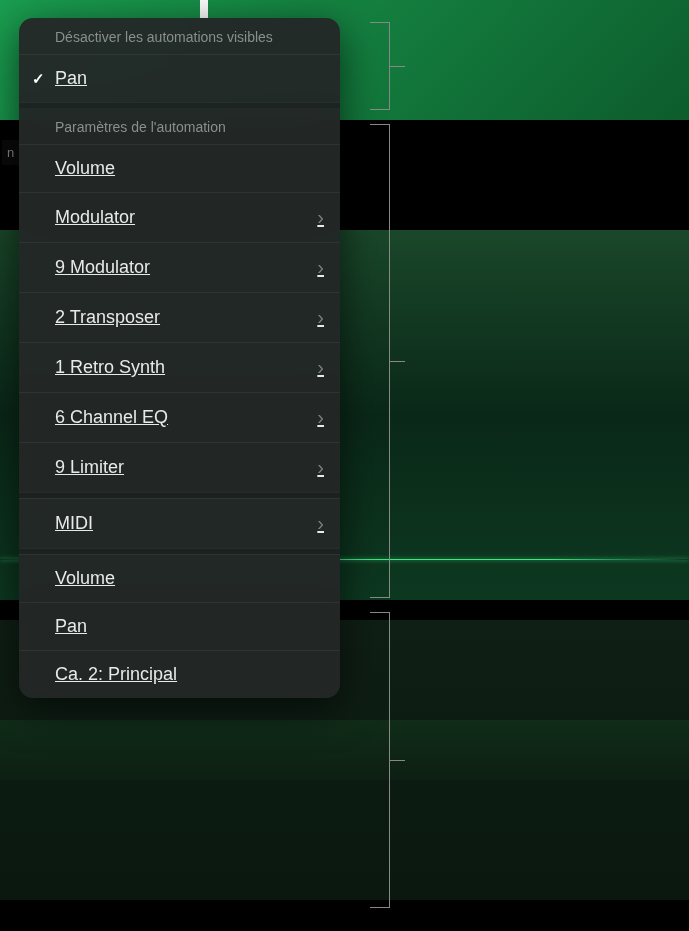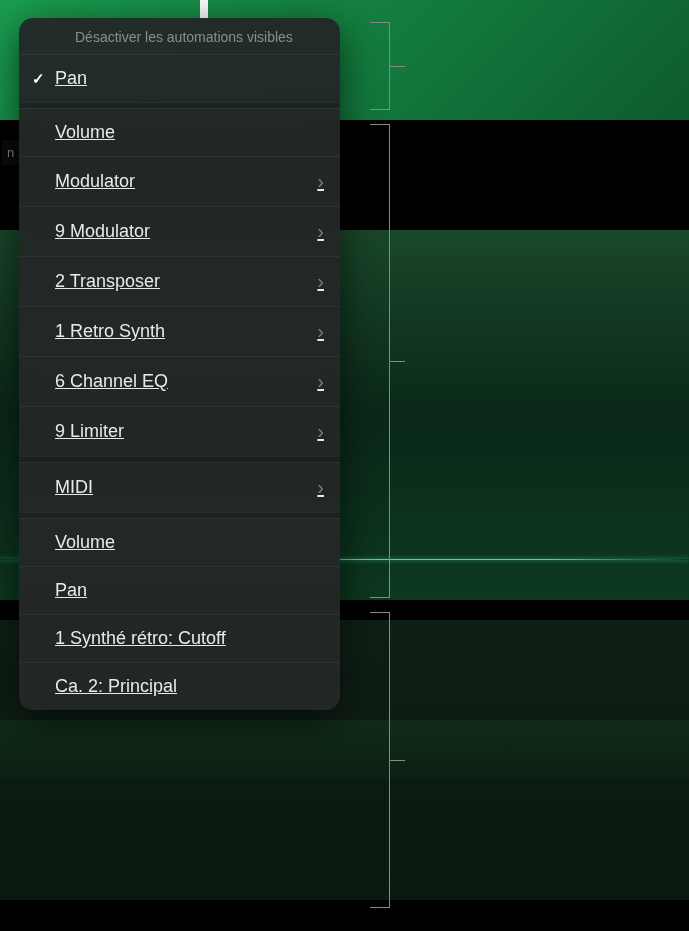--- a/index.html
+++ b/index.html
@@ -88,21 +88,21 @@
       top: 18px;
       width: 321px;
       background: rgba(35, 40, 38, 0.96);
       border-radius: 14px;
       overflow: hidden;
       box-shadow: 0 10px 40px rgba(0,0,0,0.6);
       backdrop-filter: blur(20px);
     }
     
     .section-header {
-      padding: 11px 18px 9px 56px;
+      padding: 11px 18px 9px 36px;
       color: #8a8f8c;
       font-size: 14px;
       font-weight: 400;
     }
     
     .menu-item {
       display: flex;
       align-items: center;
       padding: 13px 18px 13px 36px;
       color: #e8eae9;
@@ -186,20 +186,21 @@
 <div class="popup">
 
   <div class="section-header">Désactiver les automations visibles</div>
 
   <div class="menu-item checked">
     <span>Pan</span>
   </div>
 
   <div class="section-divider"></div>
 
+  <div class="section-header">Paramètres de l'automation</div>
 
   <div class="menu-item">
     <span>Volume</span>
   </div>
 
   <div class="menu-item item-with-chevron">
     <span>Modulator</span>
     <span class="chevron">›</span>
   </div>
 
@@ -239,23 +240,20 @@
 
 
   <div class="menu-item">
     <span>Volume</span>
   </div>
 
   <div class="menu-item">
     <span>Pan</span>
   </div>
 
-  <div class="menu-item">
-    <span>1 Synthé rétro: Cutoff</span>
-  </div>
 
 
   <div class="menu-item">
     <span>Ca. 2: Principal</span>
   </div>
 
 </div>
 
 <div class="bracket bracket-1">
   <div class="bracket-tick"></div>

